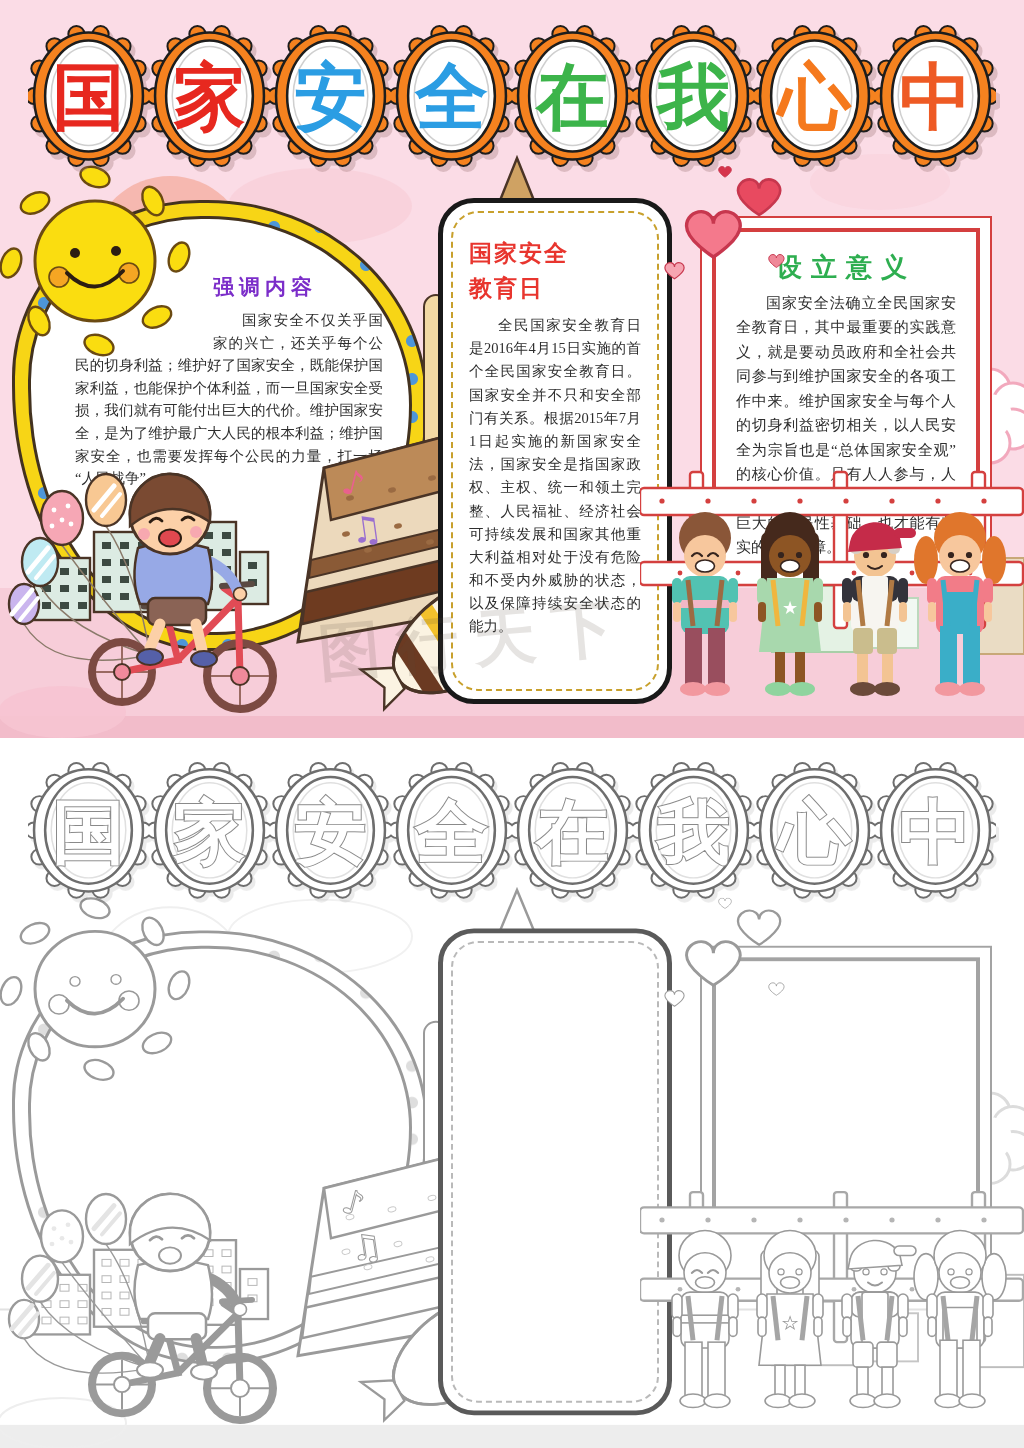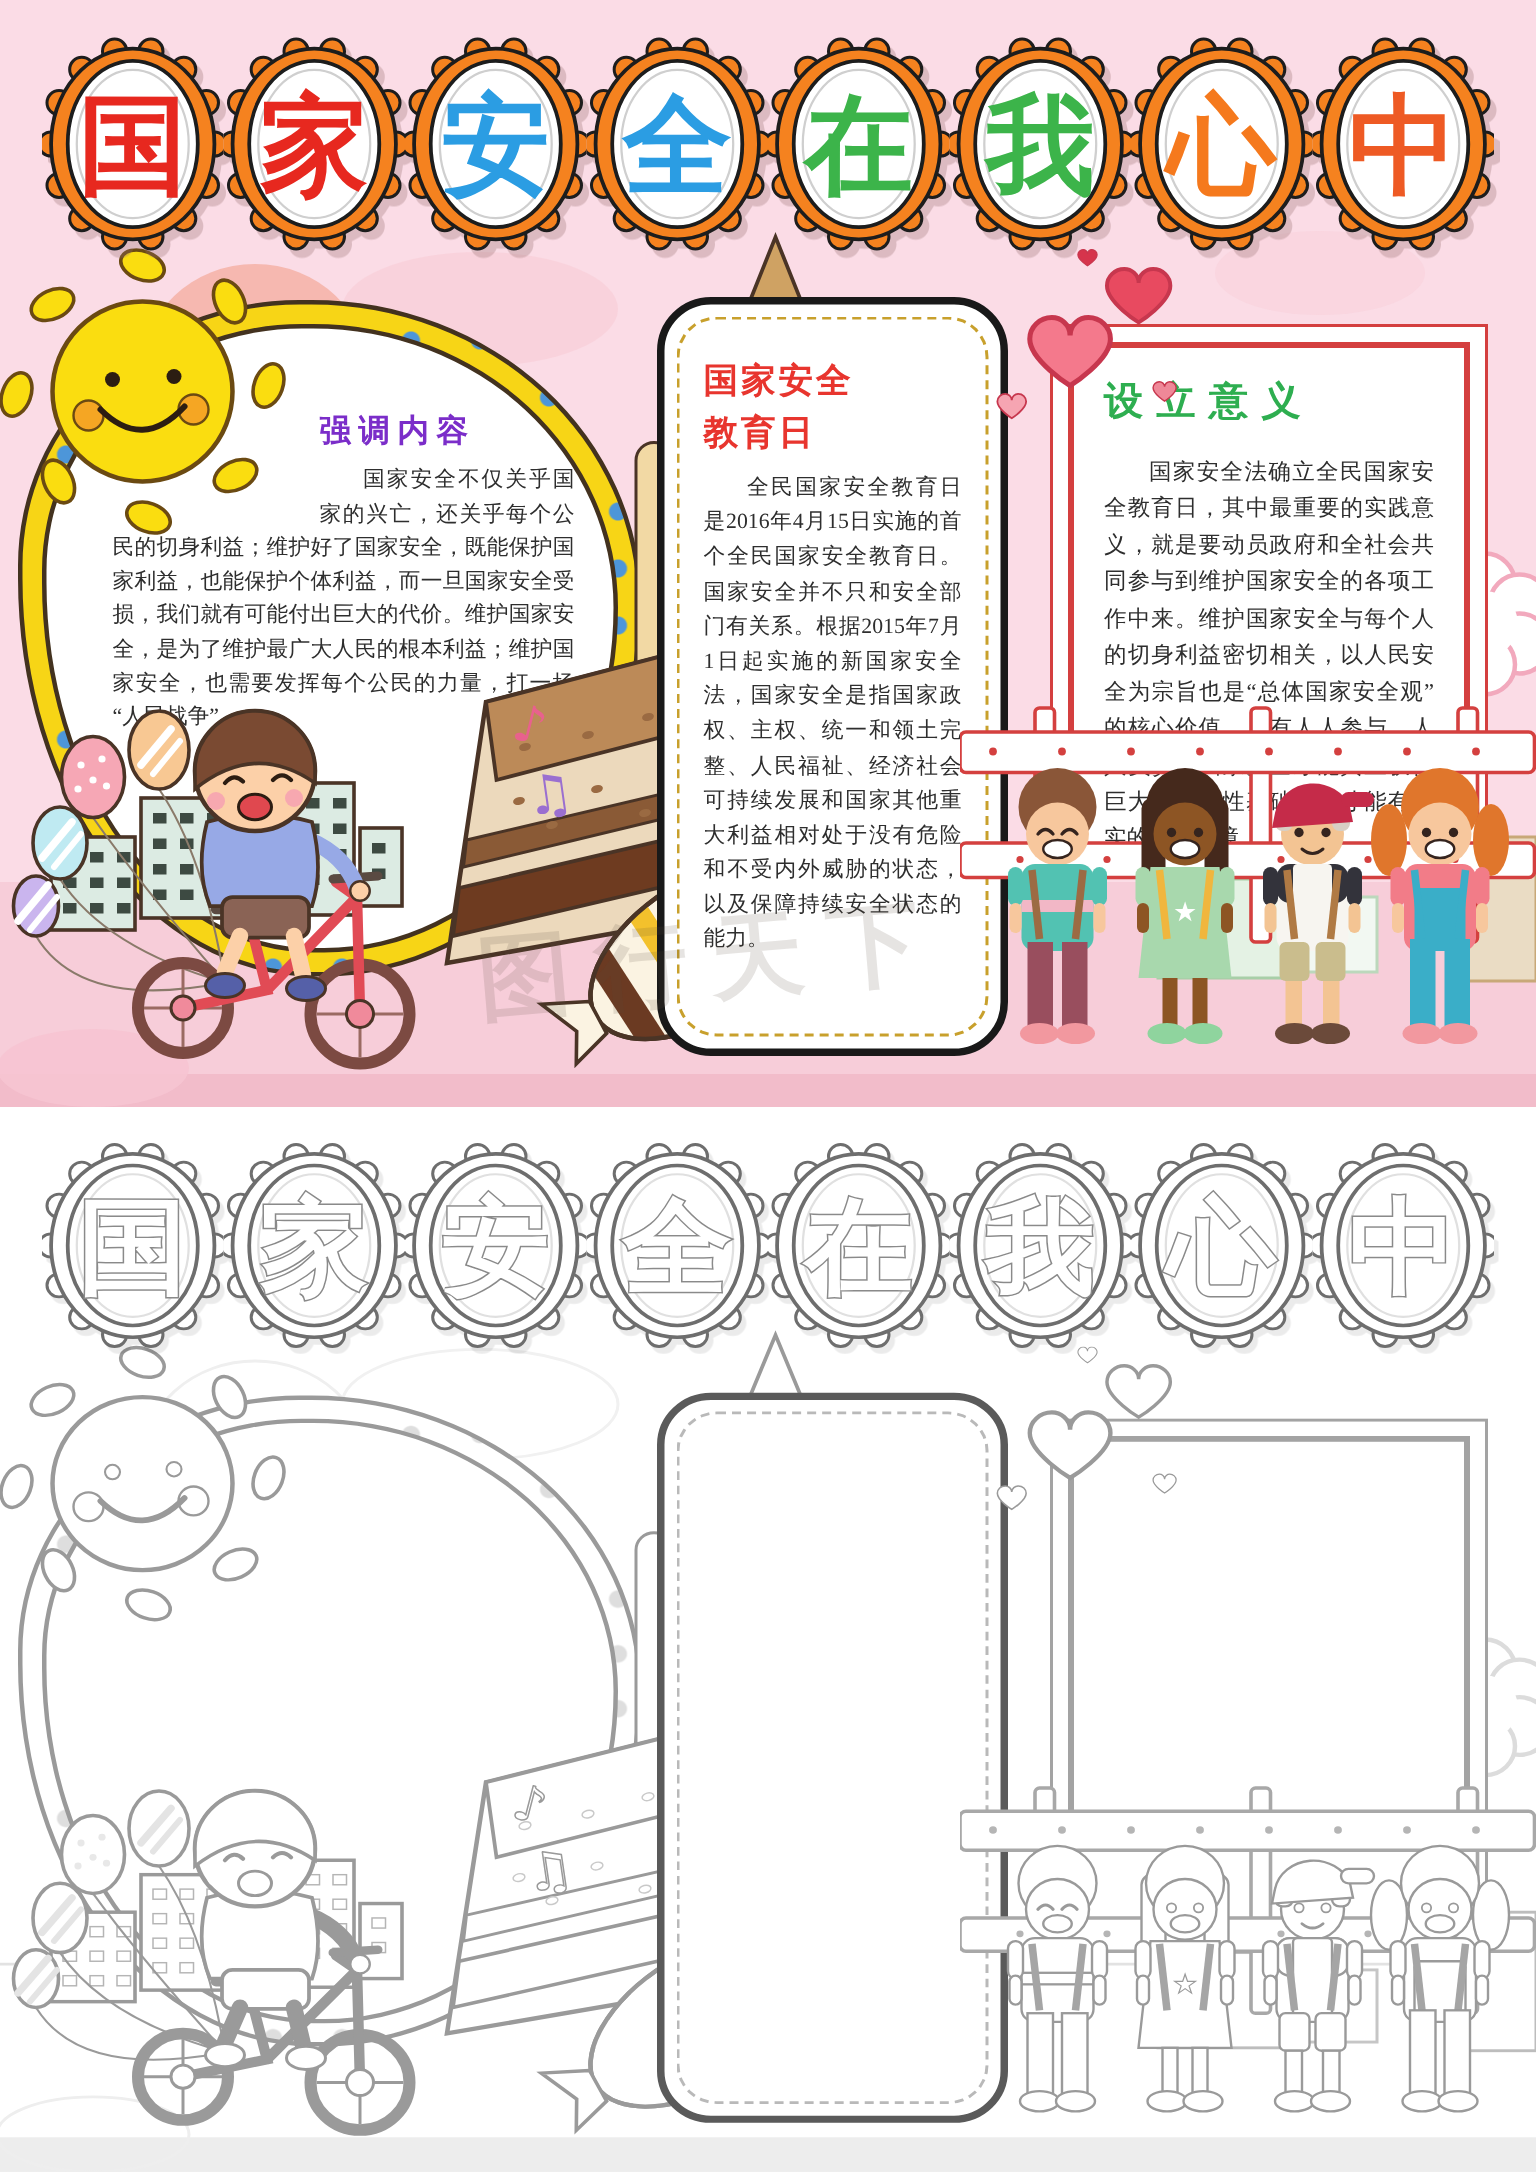--- a/index.html
+++ b/index.html
@@ -48,21 +48,21 @@
   
   .right-panel{position:absolute;left:700px;top:216px;width:292px;height:370px;z-index:4;box-sizing:border-box;
     background-color:#fff;
     background-image:radial-gradient(circle,var(--panel-red,#d43f3f) 2.4px,transparent 3.3px);
     background-size:40px 40px;background-position:10px 3px;
     border:2.5px solid var(--panel-red,#d43f3f);}
   .right-inner{position:absolute;left:10px;top:10px;right:10px;bottom:10px;background:#fff;
     border:4px solid var(--panel-red,#d43f3f);padding:10px 20px 0;box-sizing:border-box;overflow:hidden;}
   .line .right-panel{border-color:#a3a3a3;background-image:radial-gradient(circle,#c9c9c9 2.4px,transparent 3.3px);}
   .line .right-inner{border-color:#a3a3a3;}
-  .right-title{margin:8px 0 18px;font-size:26px;font-weight:bold;letter-spacing:9px;
+  .right-title{margin:8px 0 6px;font-size:26px;font-weight:bold;letter-spacing:9px;text-align:center;
     color:var(--meaning-title,#2eae50);}
   .right-inner .panel-body{font-size:15px;line-height:1.63;}
   .hearts-box{position:absolute;left:-42px;top:-52px;width:150px;height:140px;}
 
   .watermark{position:absolute;left:318px;top:598px;z-index:8;font-size:62px;font-weight:bold;
     letter-spacing:16px;color:rgba(90,72,58,0.15);transform:rotate(-5deg);white-space:nowrap;}
 
   .kids-layer{position:absolute;left:640px;top:470px;width:384px;height:268px;z-index:5;}
 </style>
 </head>

